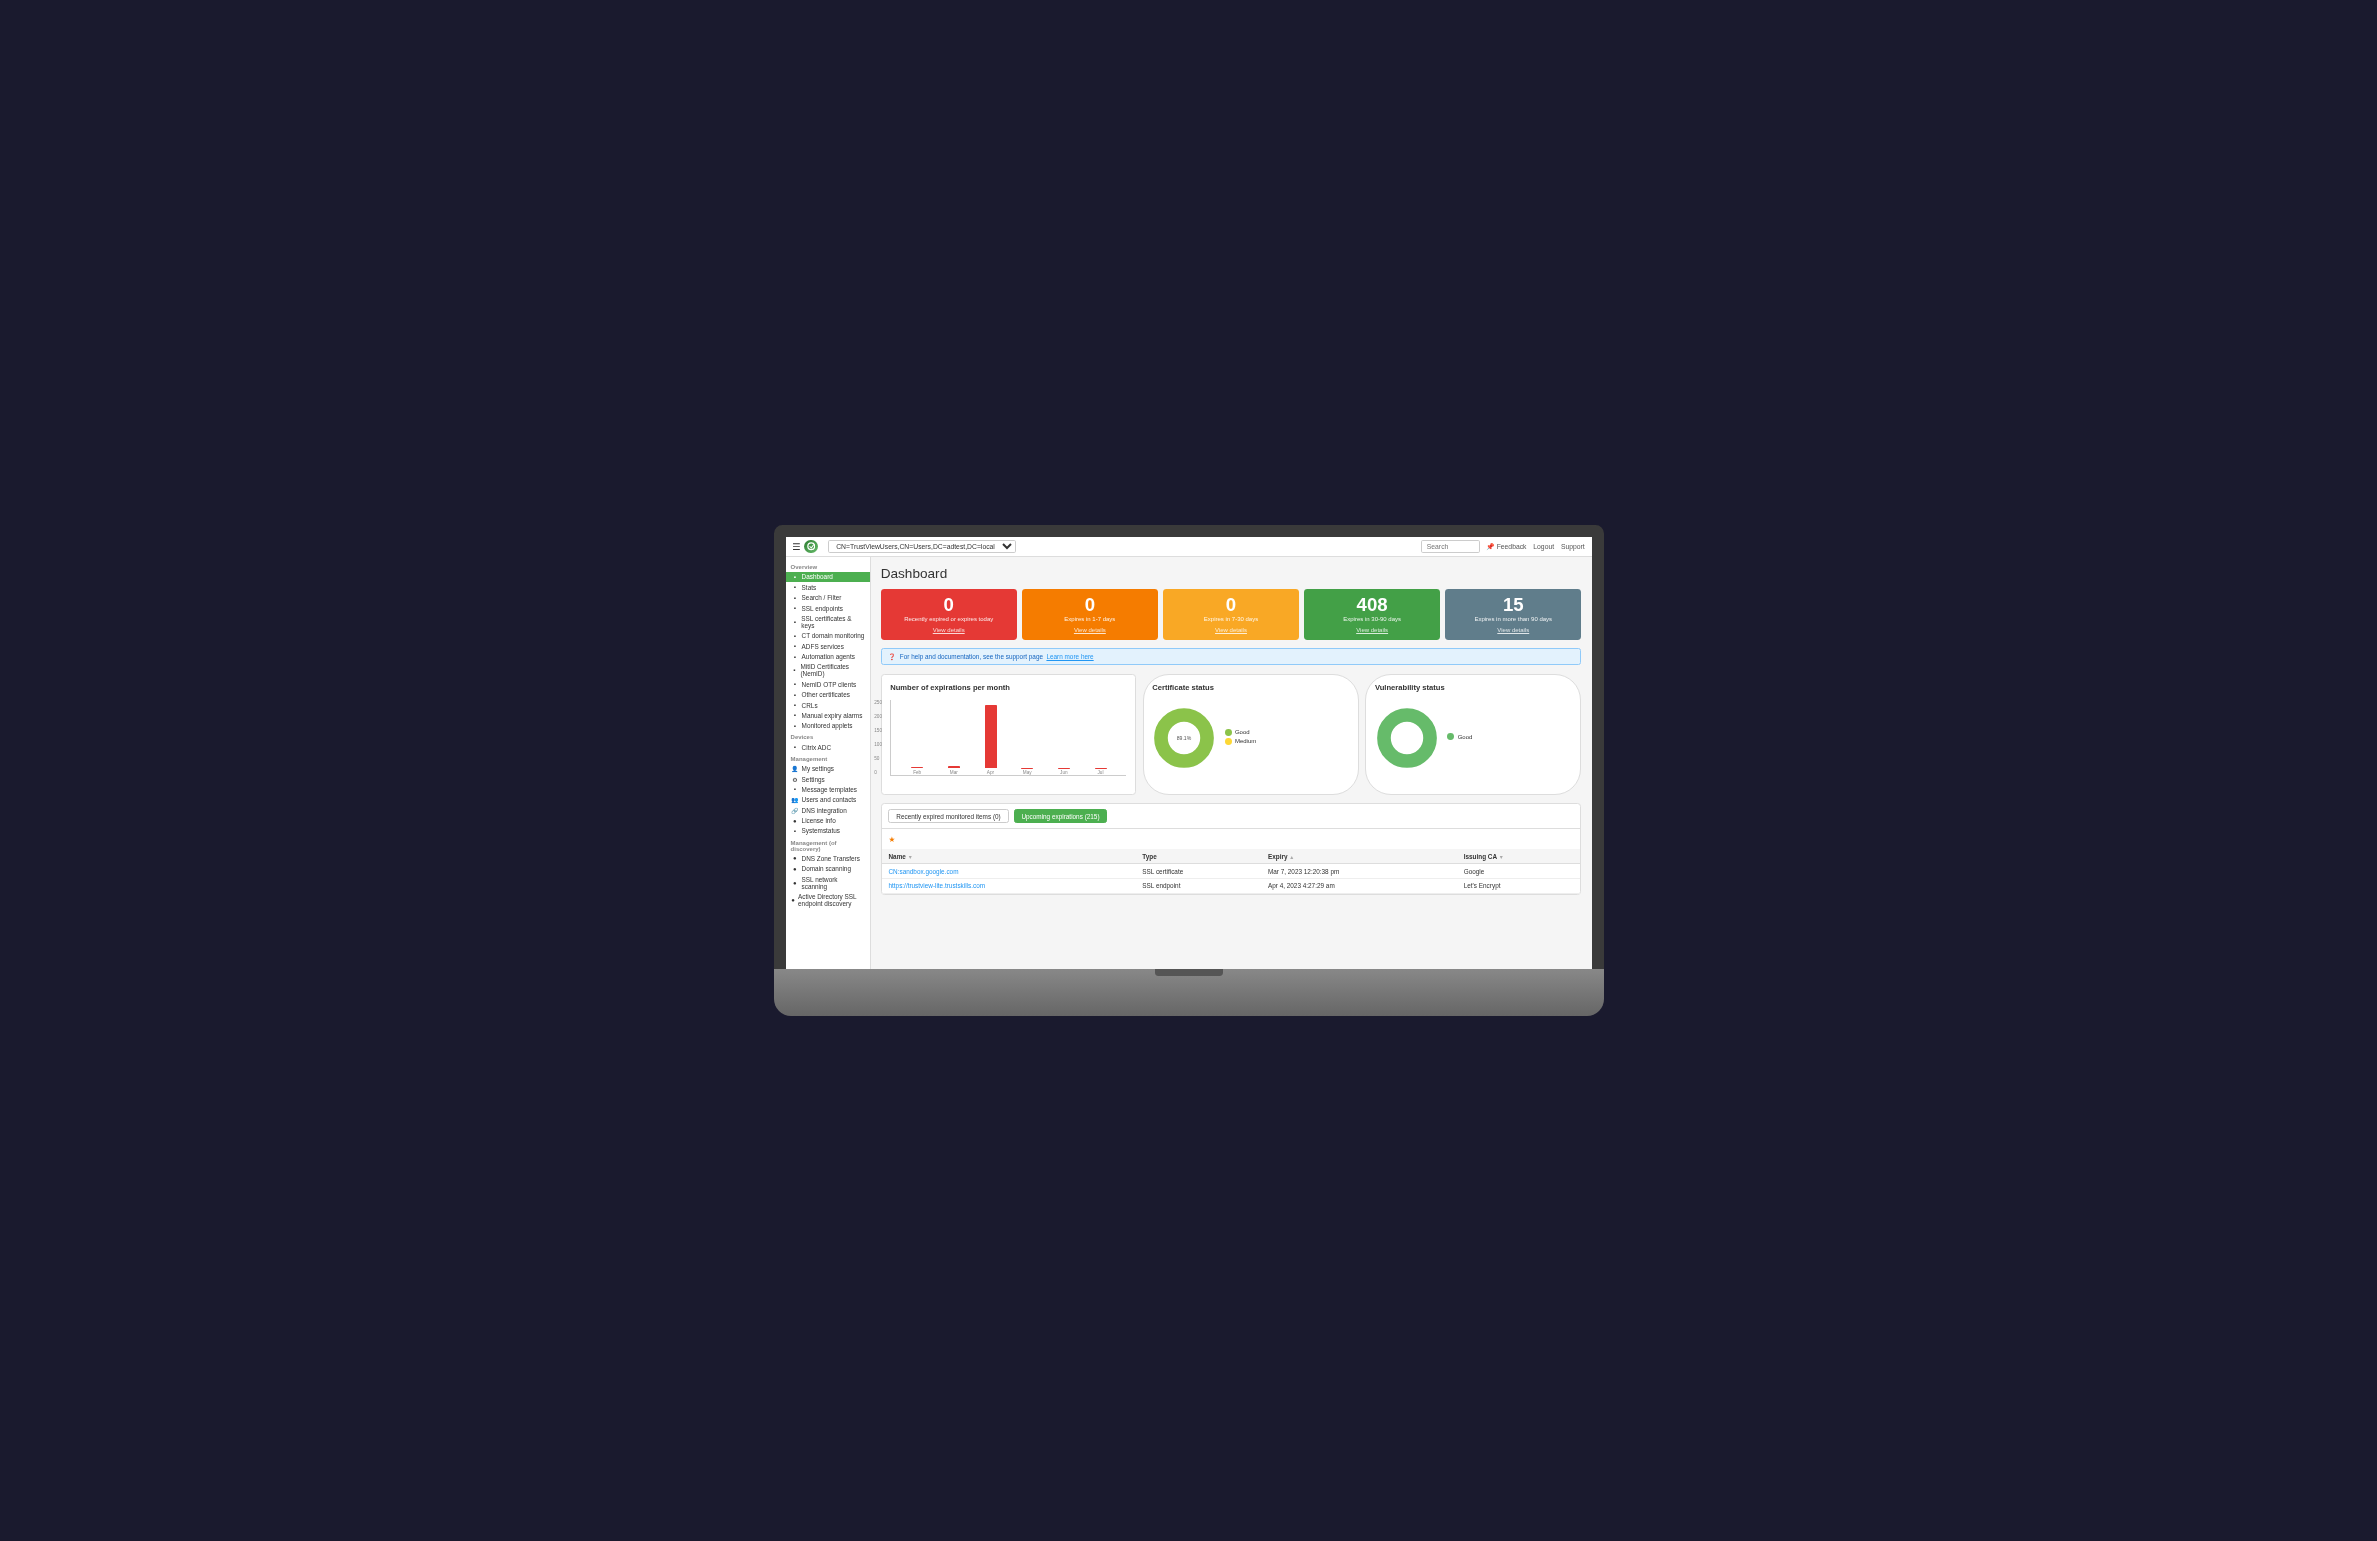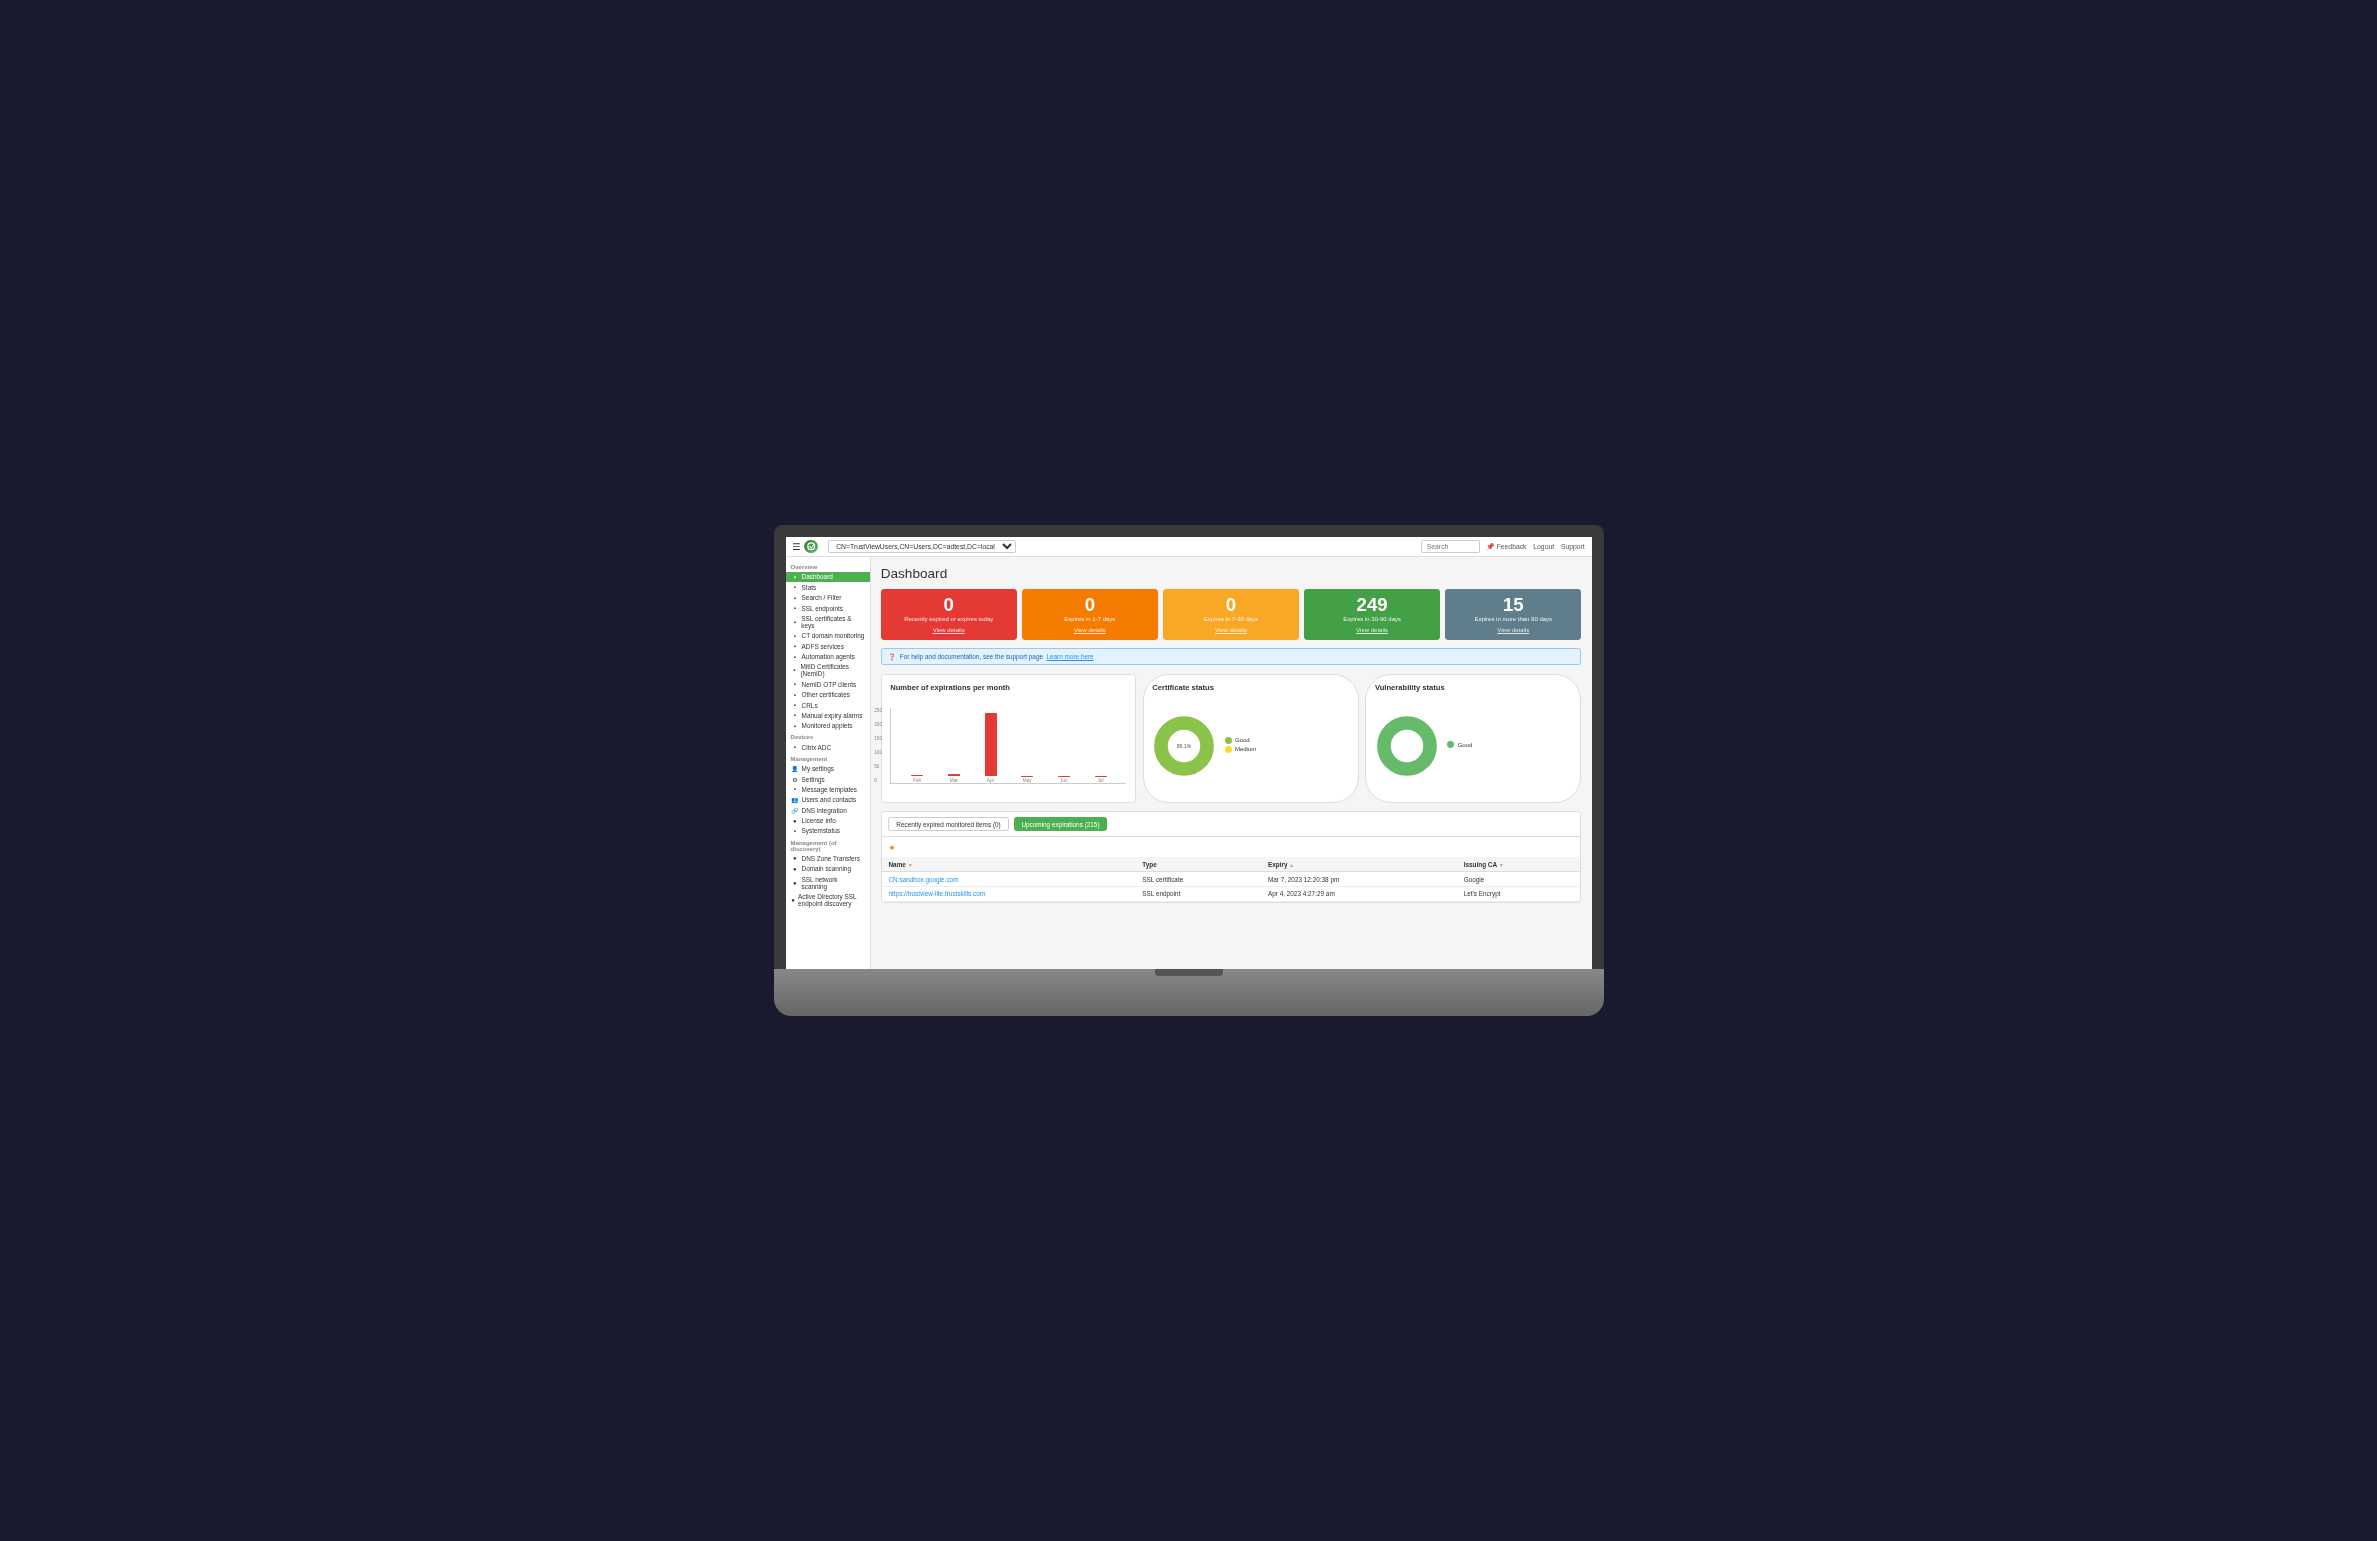--- a/index.html
+++ b/index.html
@@ -255,21 +255,21 @@
       padding: 8.5px;
     }
 
     .chart-card.large { flex: 1.2; }
     .chart-card.medium { flex: 1; border-radius: 26px; }
 
     .chart-title {
       font-size: 7.6px;
       font-weight: bold;
       color: #333;
-      margin-bottom: 16px;
+      margin-bottom: 8px;
     }
 
     
     .bar-chart {
       height: 85px;
       display: flex;
       flex-direction: column;
     }
 
     
@@ -537,21 +537,21 @@
               <div class="stat-number">0</div>
               <div class="stat-label">Expires in 1-7 days</div>
               <div class="stat-link">View details</div>
             </div>
             <div class="stat-card yellow">
               <div class="stat-number">0</div>
               <div class="stat-label">Expires in 7-30 days</div>
               <div class="stat-link">View details</div>
             </div>
             <div class="stat-card green">
-              <div class="stat-number">249</div>
+              <div class="stat-number">408</div>
               <div class="stat-label">Expires in 30-90 days</div>
               <div class="stat-link">View details</div>
             </div>
             <div class="stat-card blue-gray">
               <div class="stat-number">15</div>
               <div class="stat-label">Expires in more than 90 days</div>
               <div class="stat-link">View details</div>
             </div>
           </div>
 

